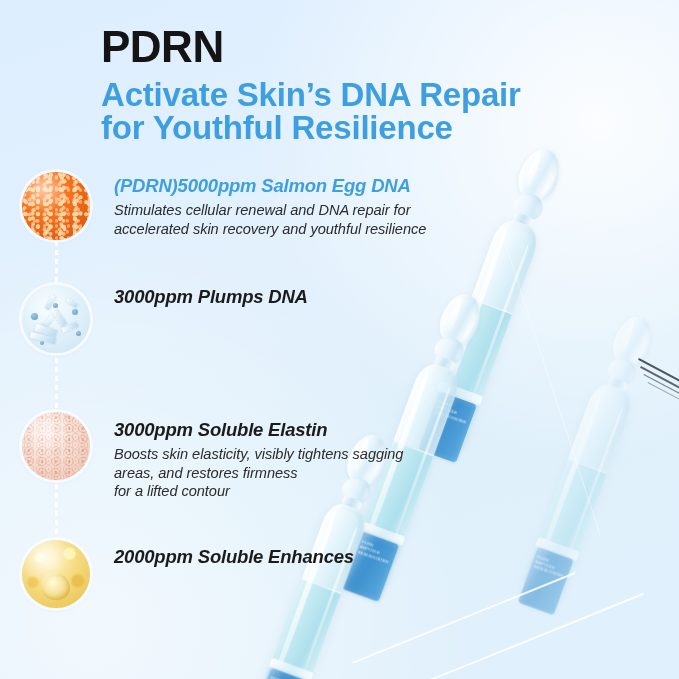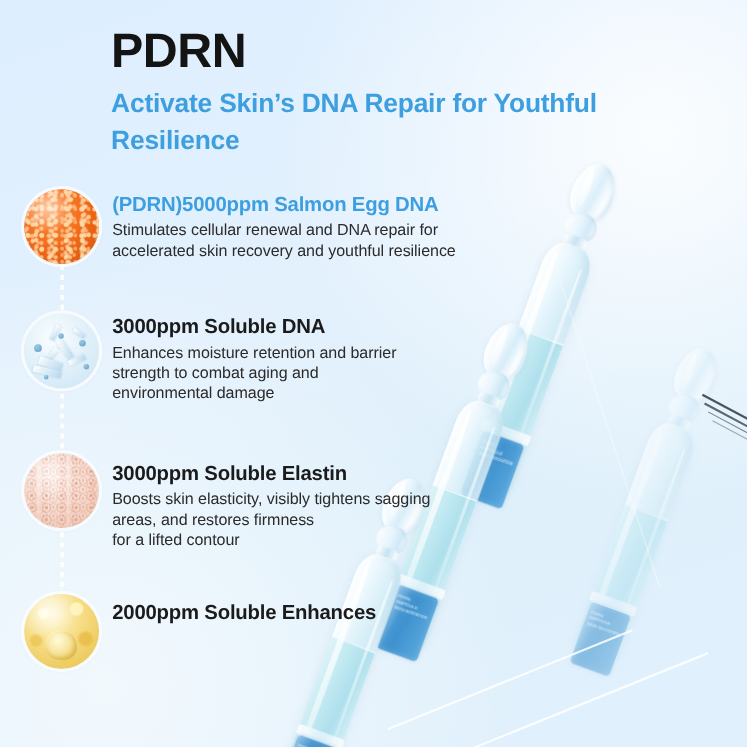--- a/index.html
+++ b/index.html
@@ -150,39 +150,39 @@
   
   #content { position:absolute; inset:0; }
 
   #title {
     position:absolute; left:101px; top:25px;
     font-size:44px; font-weight:bold; letter-spacing:-.5px;
     color:#141414; line-height:1;
   }
   #subtitle {
     position:absolute; left:101px; top:78px; width:470px;
-    font-size:24px; font-weight:bold; line-height:33px;
+    font-size:33px; font-weight:bold; line-height:33px;
     color:#3d9fe0; letter-spacing:-.2px;
   }
 
   
   #spine {
     position:absolute; left:55px; top:205px; width:3px; height:375px;
     background-image:linear-gradient(#ffffff 55%, rgba(255,255,255,0) 0%);
     background-size:3px 9px; background-repeat:repeat-y;
     opacity:.95;
   }
 
   .feature { position:absolute; left:0; }
   .ficon {
     position:absolute; left:22px; width:68px; height:68px; border-radius:50%;
     box-shadow:0 0 0 3px rgba(255,255,255,.75), 0 1px 5px rgba(120,165,200,.22);
     overflow:hidden;
   }
-  .ftext { position:absolute; left:102px; }
+  .ftext { position:absolute; left:114px;font-style:italic; }
   .fh { font-size:18.5px; font-weight:bold; letter-spacing:-.2px; line-height:22px; }
   .fh.blue { color:#3d9fe0; }
   .fh.dark { color:#1b1b1b; }
   .fb {
     margin-top:4px; font-size:14.6px; line-height:18.6px;
     color:#2b2b2b; letter-spacing:-.05px; white-space:pre-line;
   }
 
   
   #icon1 { background:radial-gradient(circle at 36% 30%, #ff8a3d 0%, #f26a17 48%, #d4520c 100%); }
@@ -366,24 +366,21 @@
         <div class="shard" style="left:40px;top:40px;width:16px;height:5px;transform:rotate(-22deg);"></div>
         <div class="shard" style="left:44px;top:16px;width:12px;height:4px;transform:rotate(34deg);"></div>
         <div class="dot" style="left:9px;top:28px;width:7px;height:7px;"></div>
         <div class="dot" style="left:50px;top:24px;width:6px;height:6px;"></div>
         <div class="dot" style="left:31px;top:18px;width:5px;height:5px;"></div>
         <div class="dot" style="left:54px;top:46px;width:5px;height:5px;"></div>
         <div class="dot" style="left:18px;top:56px;width:4px;height:4px;"></div>
       </div>
     </div>
     <div class="ftext" style="top:286px; width:400px">
-      <div class="fh dark">3000ppm Soluble DNA</div>
-      <div class="fb">Enhances moisture retention and barrier
-strength to combat aging and
-environmental damage</div>
+      <div class="fh dark">3000ppm Plumps DNA</div>
     </div>
   </div>
 
   <div class="feature">
     <div class="ficon" id="icon3" style="top:412px">
       <div class="cells"></div>
       <div class="spec"></div>
     </div>
     <div class="ftext" style="top:419px; width:400px">
       <div class="fh dark">3000ppm Soluble Elastin</div>

